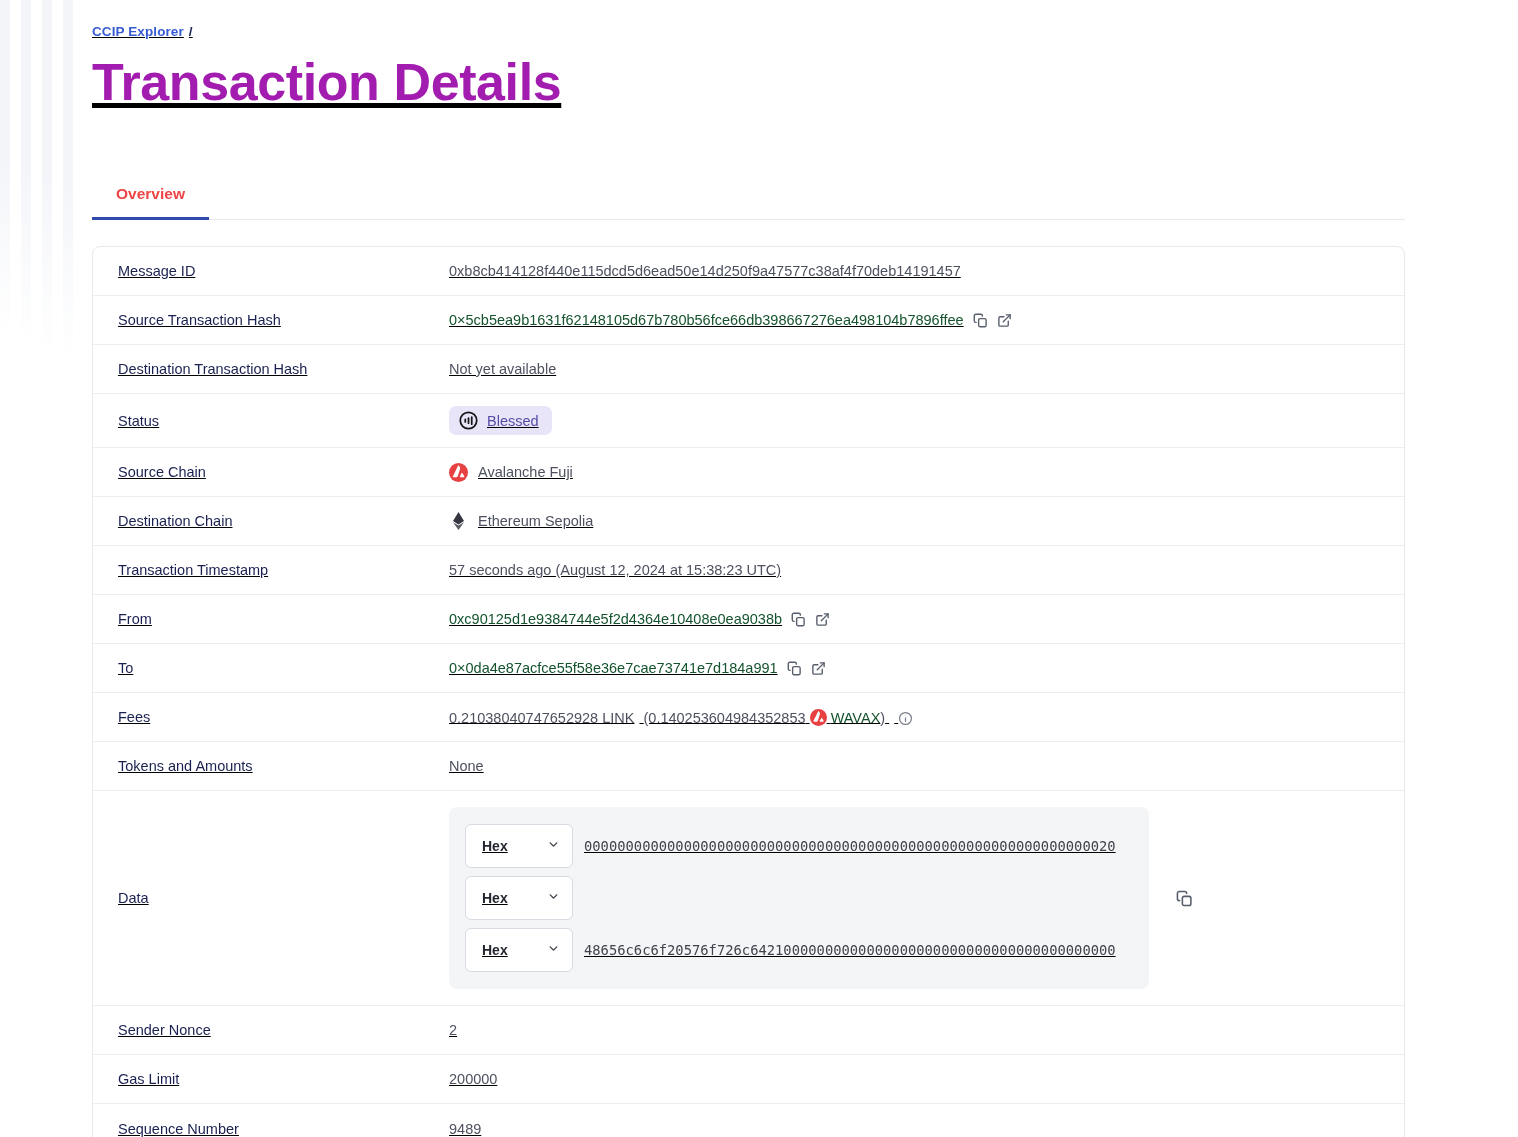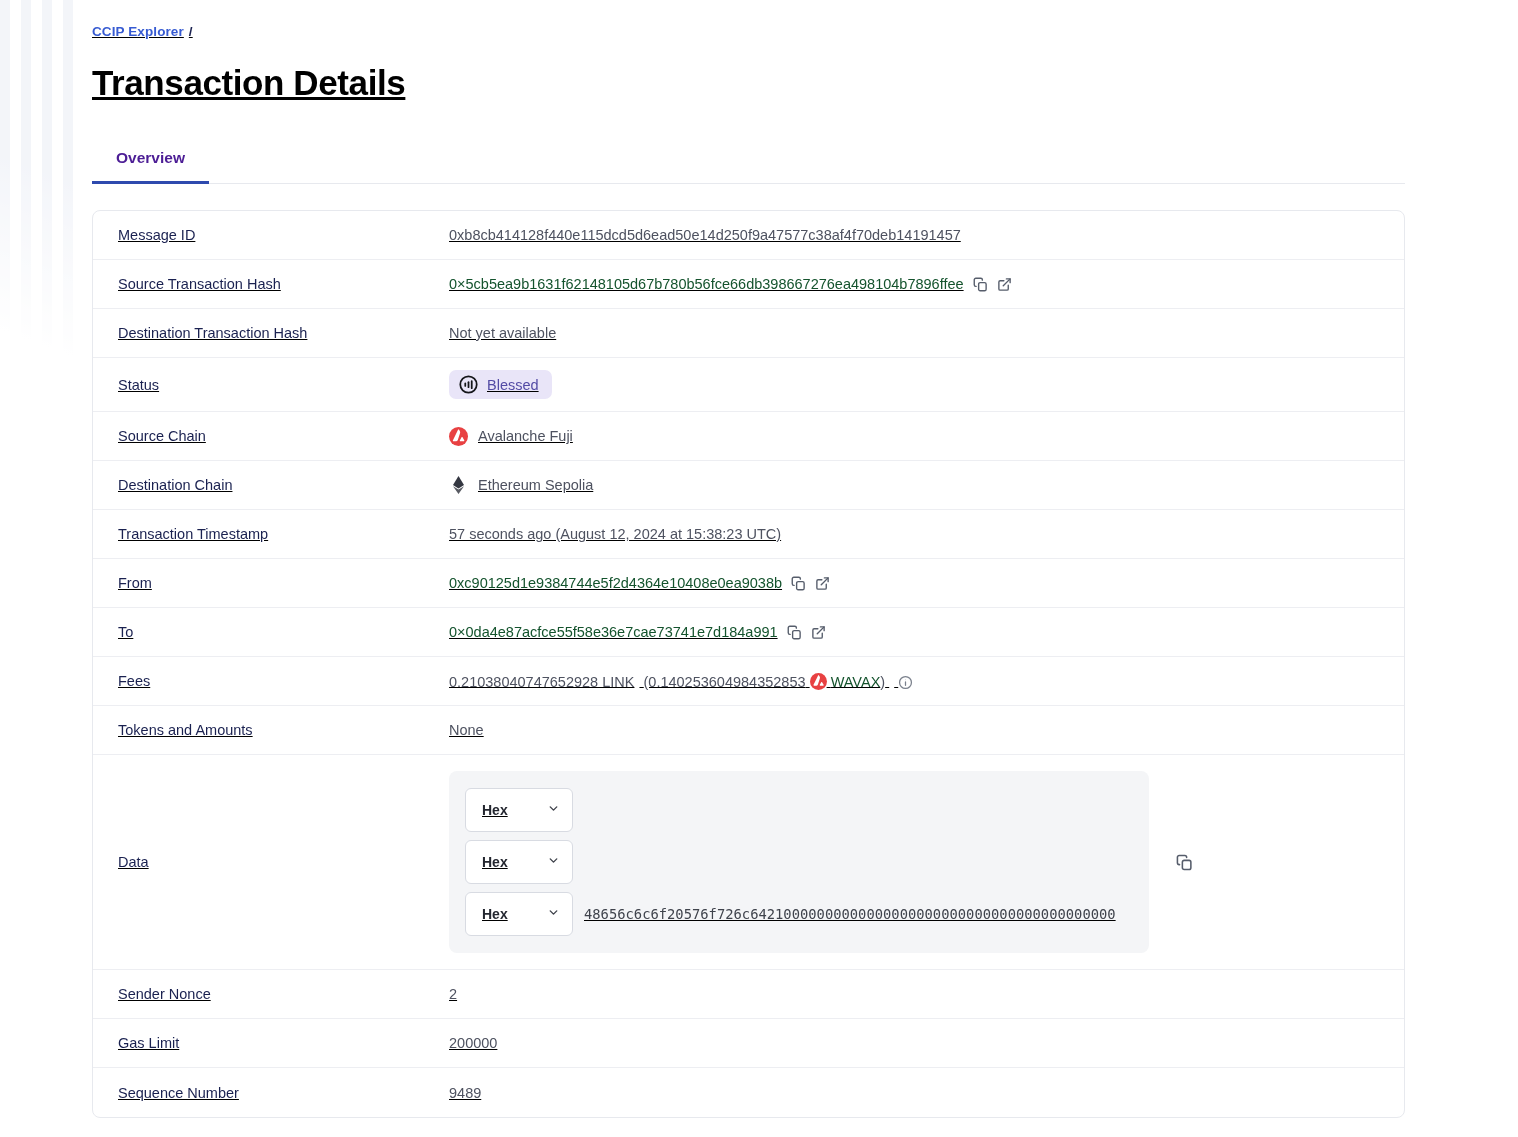--- a/index.html
+++ b/index.html
@@ -11,25 +11,25 @@
     opacity:.65; pointer-events:none; }
   .deco::after { content:""; position:absolute; inset:0;
     background:linear-gradient(200deg, rgba(255,255,255,0) 35%, #ffffff 72%); }
 
   .container { position:absolute; left:92px; top:0; width:1313px;text-decoration:underline; }
 
   .breadcrumb { padding-top:24px; font-size:13.5px; font-weight:700; letter-spacing:.1px; }
   .breadcrumb a { color:#375BD2; text-decoration:none; cursor:pointer; }
   .breadcrumb .sep { color:#1A2150; margin-left:5px; font-weight:600; }
 
-  .page-title { margin-top:24px; font-size:35px; font-weight:700; color:#000000; letter-spacing:-.4px; }
+  .page-title { margin-top:13px; font-size:52px; font-weight:700; color:#a21caf; letter-spacing:-.4px; }
 
   .tabs { margin-top:46px; border-bottom:1px solid #E7E9EE; }
   .tab { display:inline-block; padding:0 24px 14px 24px; font-size:15.5px; font-weight:600;
-    color:#4c1d95; border-bottom:3px solid #2E4AAE; margin-bottom:-1px; cursor:pointer; }
+    color:#ef4444; border-bottom:3px solid #2E4AAE; margin-bottom:-1px; cursor:pointer;margin-top:27px; }
 
   .card { margin-top:26px; border:1px solid #E7E9EE; border-radius:8px; background:#fff; }
   .row { display:flex; align-items:center; min-height:49px; border-bottom:1px solid #EDEEF2; padding-left:25px; }
   .row:last-child { border-bottom:none; }
   .row-label { width:331px; flex:none; font-size:14.5px; color:#1A2150; }
   .row-value { font-size:14.5px; color:#4E5260; display:flex; align-items:center; gap:9px; }
   .row-status { min-height:54px; }
 
   .link { color:#14532d; text-decoration:none; font-weight:500; cursor:pointer; }
 
@@ -232,20 +232,21 @@
       <div class="row-label">Data</div>
       <div class="row-value" style="align-items:center;">
         <div class="data-panel">
           <div class="hex-line">
             <div class="hex-select">
               <span>Hex</span>
               <span><svg width="13" height="13" viewBox="0 0 24 24" fill="none" stroke="#3F434C" stroke-width="2.6" stroke-linecap="round" stroke-linejoin="round">
                     <polyline points="6 9 12 15 18 9"></polyline>
                   </svg></span>
             </div>
+            <div class="hex-text">0000000000000000000000000000000000000000000000000000000000000020</div>
           </div>
           <div class="hex-line">
             <div class="hex-select">
               <span>Hex</span>
               <span><svg width="13" height="13" viewBox="0 0 24 24" fill="none" stroke="#3F434C" stroke-width="2.6" stroke-linecap="round" stroke-linejoin="round">
                     <polyline points="6 9 12 15 18 9"></polyline>
                   </svg></span>
             </div>
           </div>
           <div class="hex-line">

